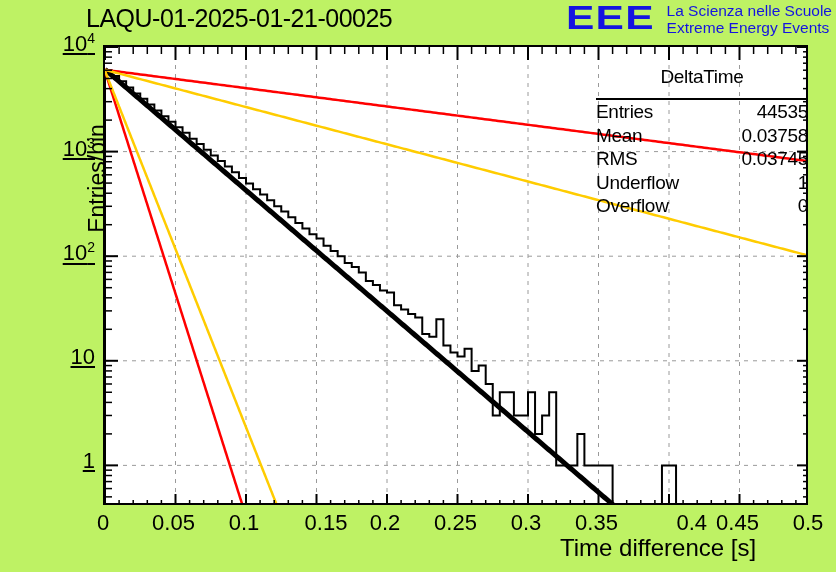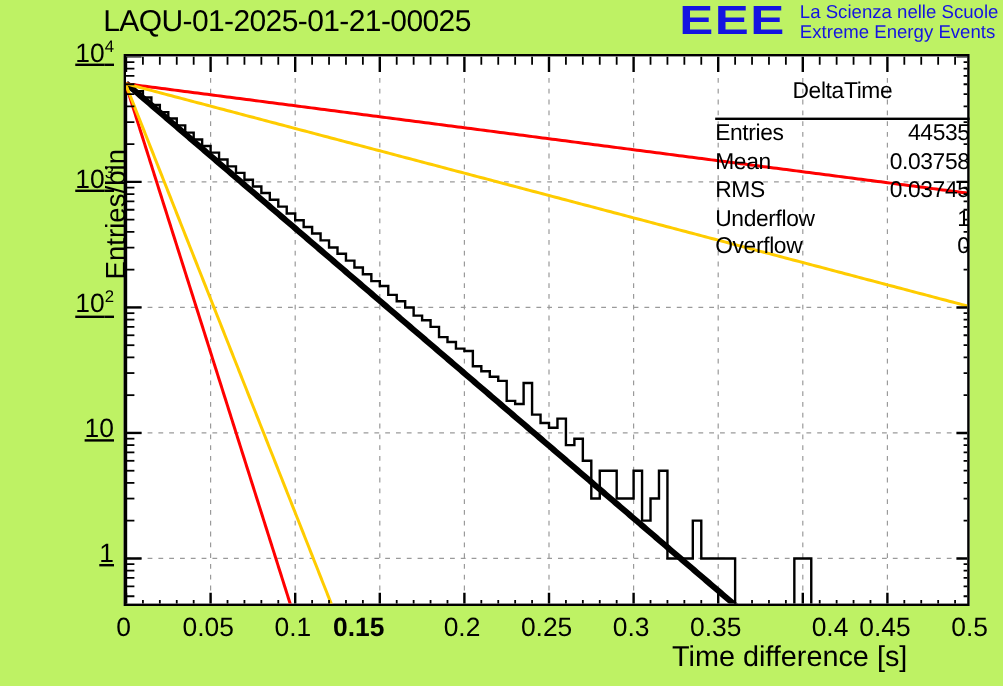--- a/index.html
+++ b/index.html
@@ -272,21 +272,21 @@
           <line x1="0" y1="0" x2="13" y2="0" stroke="#000" stroke-width="2"></line>
           <line x1="705" y1="0" x2="692" y2="0" stroke="#000" stroke-width="2"></line>
         </svg>
     </div>
   </div>
 
   <div id="labels">
       <div class="xlab" style="left: 63px; top: 510px; width: 80px;">0</div>
       <div class="xlab" style="left: 133.5px; top: 510px; width: 80px;">0.05</div>
       <div class="xlab" style="left: 204px; top: 510px; width: 80px;">0.1</div>
-      <div class="xlab" style="left: 259px; top: 510px; width: 80px; font-weight: bold;">0.15</div>
+      <div class="xlab" style="left: 286px; top: 510px; width: 80px;">0.15</div>
       <div class="xlab" style="left: 345px; top: 510px; width: 80px;">0.2</div>
       <div class="xlab" style="left: 415.5px; top: 510px; width: 80px;">0.25</div>
       <div class="xlab" style="left: 486px; top: 510px; width: 80px;">0.3</div>
       <div class="xlab" style="left: 556.5px; top: 510px; width: 80px;">0.35</div>
       <div class="xlab" style="left: 627px; top: 510px; width: 80px; text-align: right;">0.4</div>
       <div class="xlab" style="left: 697.5px; top: 510px; width: 80px;">0.45</div>
       <div class="xlab" style="left: 768px; top: 510px; width: 80px;">0.5</div>
       <div class="ylab" style="left: 7px; width: 88px; top: 448.378px;">1</div>
       <div class="ylab" style="left: 7px; width: 88px; top: 343.783px;">10</div>
       <div class="ylab" style="left: 7px; width: 88px; top: 239.189px;">10<sup>2</sup></div>

